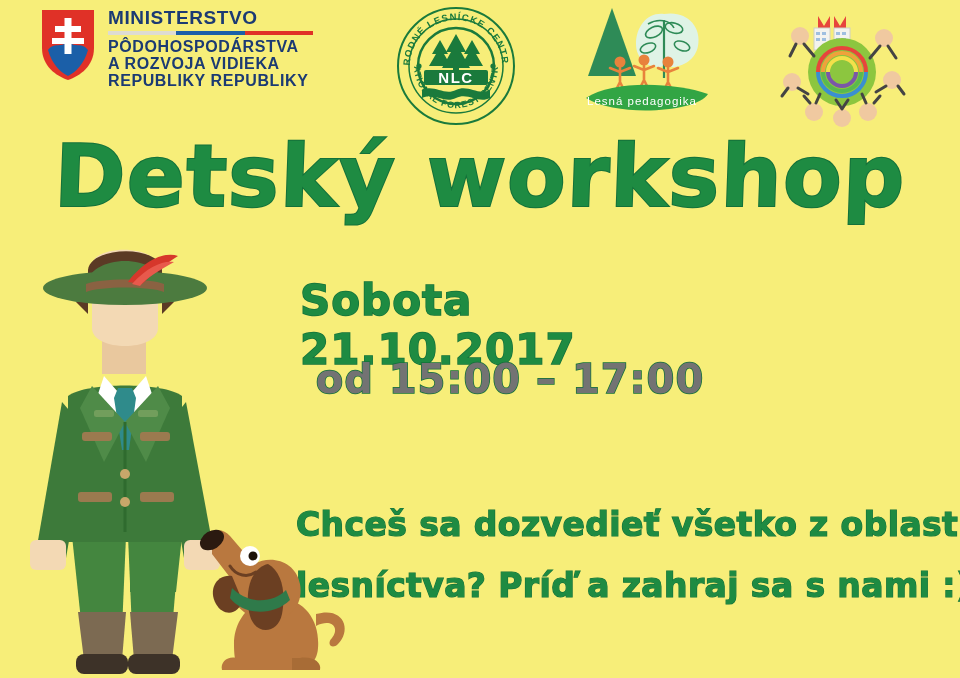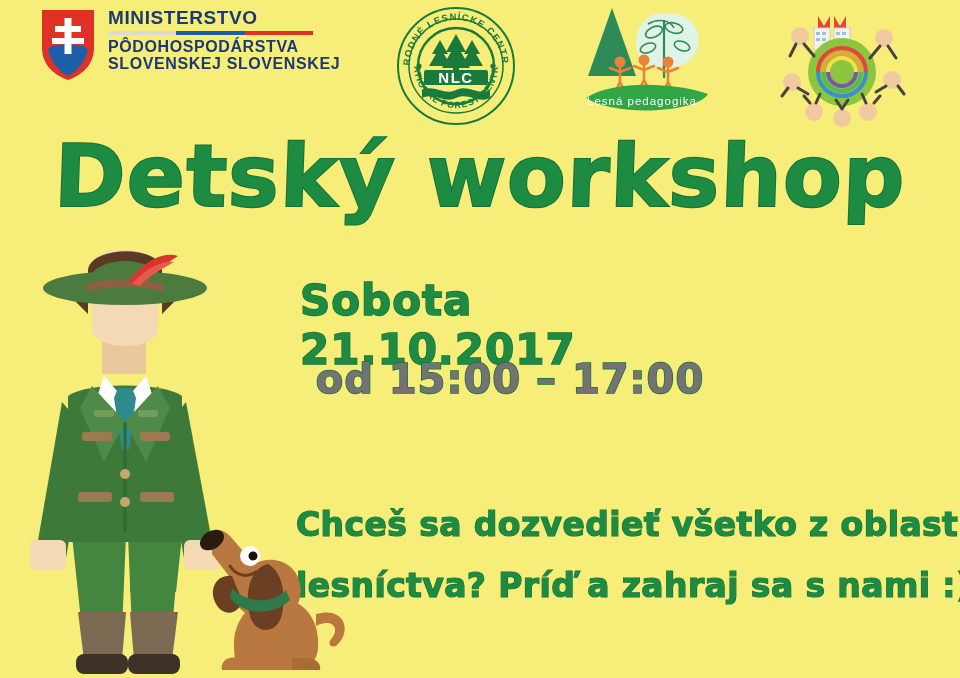--- a/index.html
+++ b/index.html
@@ -92,21 +92,22 @@
         <rect x="12" y="30" width="32" height="6" fill="#ffffff"></rect>
       </svg>
       <div class="ministry-text">
         <div class="ln ln1">MINISTERSTVO</div>
         <div class="tricolor">
           <i class="tc-w"></i>
           <i class="tc-b"></i>
           <i class="tc-r"></i>
         </div>
         <div class="ln ln2">PÔDOHOSPODÁRSTVA</div>
-        <div class="ln ln4">SLOVENSKEJ SLOVENSKEJ</div>
+        <div class="ln ln3">A ROZVOJA VIDIEKA</div>
+        <div class="ln ln4">REPUBLIKY REPUBLIKY</div>
       </div>
     </div>
 
     <svg class="nlc" viewBox="0 0 120 120">
       <defs>
         <path id="arcTop" d="M 14,60 A 46,46 0 0 1 106,60"></path>
         <path id="arcBot" d="M 18,60 A 42,42 0 0 0 102,60"></path>
       </defs>
       <circle cx="60" cy="60" r="58" fill="none" stroke="#1a7a3c" stroke-width="2"></circle>
       <circle cx="60" cy="60" r="47" fill="none" stroke="#1a7a3c" stroke-width="1.5"></circle>

